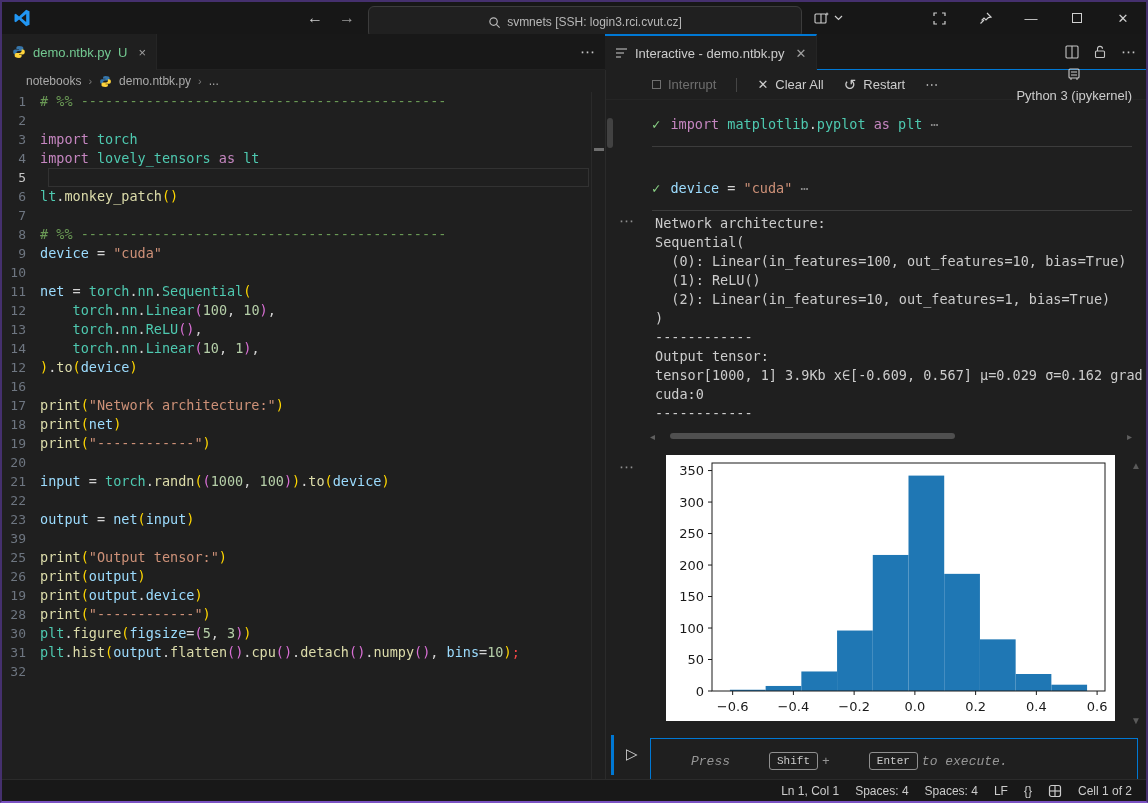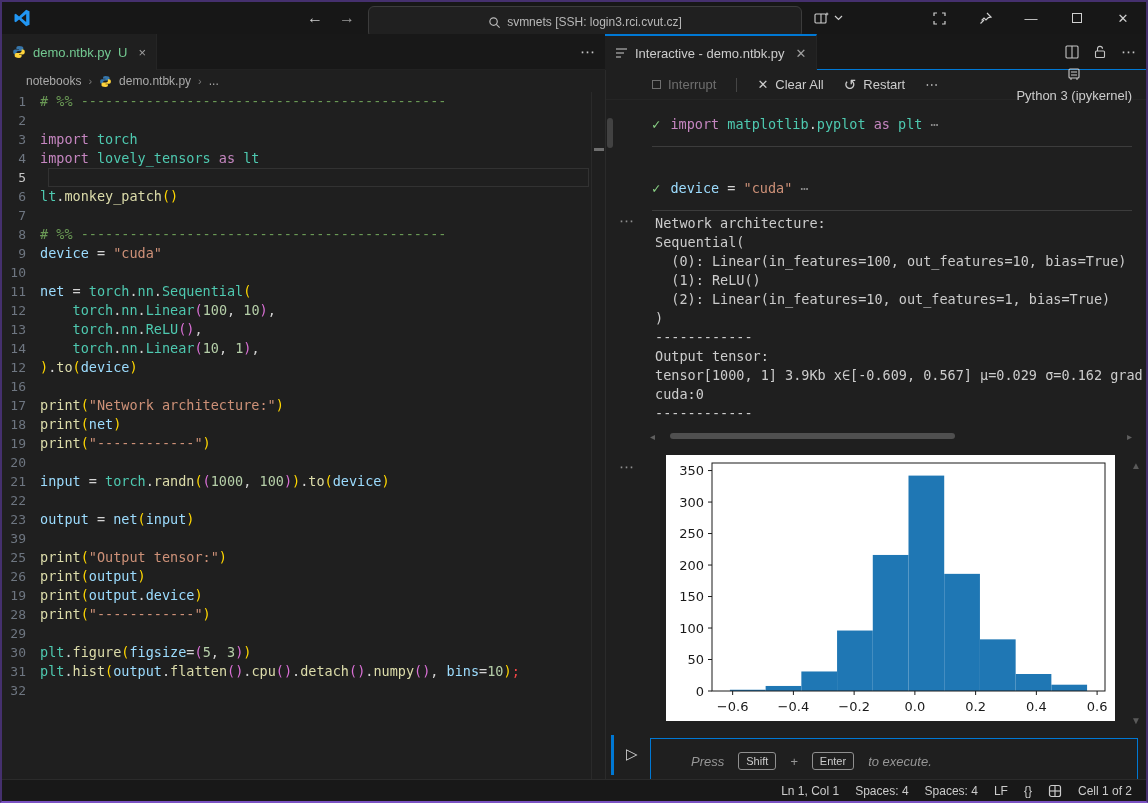--- a/index.html
+++ b/index.html
@@ -83,24 +83,24 @@
   #hscroll .track { flex:1; height:6px; margin:0 6px; position:relative; }
   #hscroll .thumb { position:absolute; left:2%; width:62%; top:0; height:6px; background:#4f4f4f; border-radius:3px; cursor:pointer; }
   #chart-box { position:absolute; top:355px; left:60px; width:449px; height:266px; background:#ffffff; }
   #vthumb { position:absolute; top:18px; left:1px; width:6px; height:30px; background:#424242; border-radius:3px; cursor:pointer; }
   .vscroll-arrow { position:absolute; right:5px; color:#5a5a5a; font-size:10px; cursor:pointer; }
 
   #ia-input { position:absolute; bottom:0; left:0; right:0; height:46px; }
   #input-accent { position:absolute; left:5px; top:2px; bottom:4px; width:3px; background:#0078d4; }
   #run-btn { position:absolute; left:20px; top:12px; font-size:15px; color:#d4d4d4; cursor:pointer; }
   #input-box { position:absolute; left:44px; right:8px; top:5px; height:46px; border:1px solid #0078d4;
-               background:#1f1f1f; display:flex; align-items:center; padding-left:40px; gap:14px;
-               font-family:Liberation Sans, sans-serif; font-style:italic; font-size:13px; color:#969696; }
+               background:#1f1f1f; display:flex; align-items:center; padding-left:40px; gap:4px;
+               font-family:Liberation Mono, monospace; font-style:italic; font-size:13px; color:#969696; }
   .kbd { display:inline-block; border:1px solid #8f8f8f; border-radius:3px; padding:0 7px; height:18px;
-         line-height:17px; font-size:11px; font-style:normal; color:#cccccc; }
+         line-height:17px; font-size:11px; font-style:normal; color:#cccccc;margin-left:35px; }
 
   
   #statusbar { position:absolute; bottom:0; left:0; right:0; height:22px; background:#181818;
                border-top:1px solid #2b2b2b; display:flex; align-items:center; justify-content:flex-end;
                gap:16px; padding-right:14px; font-size:12px; color:#cccccc; }
   #statusbar span { cursor:pointer; }
   svg.icon { display:block; }
 </style>
 </head>
 <body>
@@ -223,21 +223,20 @@
       <div class="code-row"><span class="ln">19</span><span><span class="c-fn">print</span><span class="c-p1">(</span><span class="c-str">"------------"</span><span class="c-p1">)</span></span></div>
       <div class="code-row"><span class="ln">20</span><span></span></div>
       <div class="code-row"><span class="ln">21</span><span><span class="c-var">input</span><span class="c-txt"> = </span><span class="c-mod">torch</span><span class="c-txt">.</span><span class="c-fn">randn</span><span class="c-p1">(</span><span class="c-p2">(</span><span class="c-num">1000</span><span class="c-txt">, </span><span class="c-num">100</span><span class="c-p2">)</span><span class="c-p1">)</span><span class="c-txt">.</span><span class="c-fn">to</span><span class="c-p1">(</span><span class="c-var">device</span><span class="c-p1">)</span></span></div>
       <div class="code-row"><span class="ln">22</span><span></span></div>
       <div class="code-row"><span class="ln">23</span><span><span class="c-var">output</span><span class="c-txt"> = </span><span class="c-var">net</span><span class="c-p1">(</span><span class="c-var">input</span><span class="c-p1">)</span></span></div>
       <div class="code-row"><span class="ln">39</span><span></span></div>
       <div class="code-row"><span class="ln">25</span><span><span class="c-fn">print</span><span class="c-p1">(</span><span class="c-str">"Output tensor:"</span><span class="c-p1">)</span></span></div>
       <div class="code-row"><span class="ln">26</span><span><span class="c-fn">print</span><span class="c-p1">(</span><span class="c-var">output</span><span class="c-p1">)</span></span></div>
       <div class="code-row"><span class="ln">19</span><span><span class="c-fn">print</span><span class="c-p1">(</span><span class="c-var">output</span><span class="c-txt">.</span><span class="c-var">device</span><span class="c-p1">)</span></span></div>
       <div class="code-row"><span class="ln">28</span><span><span class="c-fn">print</span><span class="c-p1">(</span><span class="c-str">"------------"</span><span class="c-p1">)</span></span></div>
-      <div class="code-row"><span class="ln">29</span><span></span></div>
       <div class="code-row"><span class="ln">30</span><span><span class="c-mod">plt</span><span class="c-txt">.</span><span class="c-fn">figure</span><span class="c-p1">(</span><span class="c-var">figsize</span><span class="c-txt">=</span><span class="c-p2">(</span><span class="c-num">5</span><span class="c-txt">, </span><span class="c-num">3</span><span class="c-p2">)</span><span class="c-p1">)</span></span></div>
       <div class="code-row"><span class="ln">31</span><span><span class="c-mod">plt</span><span class="c-txt">.</span><span class="c-fn">hist</span><span class="c-p1">(</span><span class="c-var">output</span><span class="c-txt">.</span><span class="c-fn">flatten</span><span class="c-p2">()</span><span class="c-txt">.</span><span class="c-fn">cpu</span><span class="c-p2">()</span><span class="c-txt">.</span><span class="c-fn">detach</span><span class="c-p2">()</span><span class="c-txt">.</span><span class="c-fn">numpy</span><span class="c-p2">()</span><span class="c-txt">, </span><span class="c-var">bins</span><span class="c-txt">=</span><span class="c-num">10</span><span class="c-p1">)</span><span class="c-err">;</span></span></div>
       <div class="code-row"><span class="ln">32</span><span></span></div>
     </div>
   <div id="editor-scrollcol">
     <div id="ruler-mark"></div>
   </div>
 
   <div id="panel">
     <div id="ia-toolbar">

